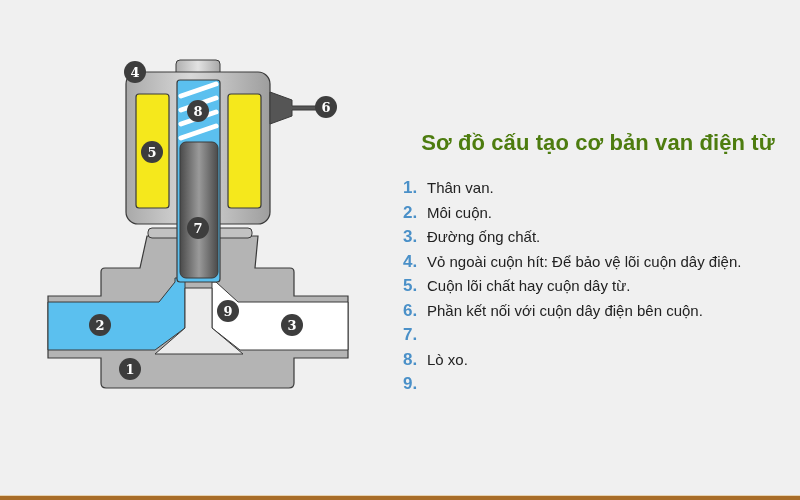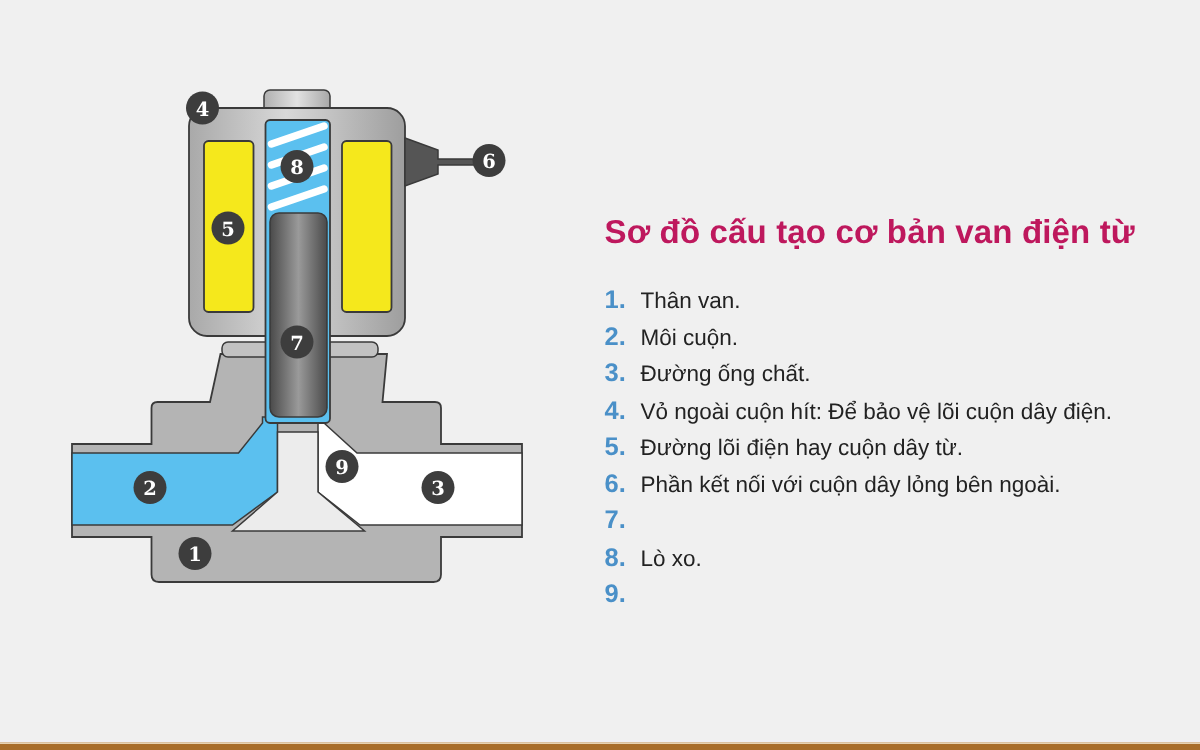--- a/index.html
+++ b/index.html
@@ -6,21 +6,21 @@
   body {
     width: 800px; height: 500px; overflow: hidden;
     background: #f0f0f0;
     font-family: "Liberation Sans", "DejaVu Sans", sans-serif;
     position: relative;
   }
   #diagram { position: absolute; left: 0; top: 0; width: 400px; height: 490px; }
   .num-label { font-family: "DejaVu Serif", "Liberation Serif", serif; font-weight: bold; font-size: 13px; fill: #ffffff; }
   #legend { position: absolute; left: 403px; top: 130px; width: 390px; }
   #legend-title {
-    color: #be185d; font-size: 22px; font-weight: bold; margin: 12px 0 22px 0; letter-spacing: 0.1px;
+    color: #4d7c0f; font-size: 22px; font-weight: bold; margin: 0 0 22px 0; letter-spacing: 0.1px; text-align: center;
   }
   #legend ol { list-style: none; margin: 0; padding: 0; }
   #legend li { display: flex; align-items: baseline; height: 24.5px; font-size: 15px; color: #222; }
   #legend li .n { color: #4a90c8; font-weight: bold; font-size: 17px; width: 24px; display: inline-block; }
   #bottom-bar {
     position: absolute; left: 0; bottom: 0; width: 800px; height: 4px; background: #a86d28;
     border-top: 1px solid #e7d2b0;
   }
 </style>
 </head>
@@ -127,25 +127,25 @@
     <li>
         <span class="n">3.</span>
         <span>Đường ống chất.</span>
       </li>
     <li>
         <span class="n">4.</span>
         <span>Vỏ ngoài cuộn hít: Để bảo vệ lõi cuộn dây điện.</span>
       </li>
     <li>
         <span class="n">5.</span>
-        <span>Đường lõi điện hay cuộn dây từ.</span>
+        <span>Cuộn lõi chất hay cuộn dây từ.</span>
       </li>
     <li>
         <span class="n">6.</span>
-        <span>Phần kết nối với cuộn dây lỏng bên ngoài.</span>
+        <span>Phần kết nối với cuộn dây điện bên cuộn.</span>
       </li>
     <li>
         <span class="n">7.</span>
       </li>
     <li>
         <span class="n">8.</span>
         <span>Lò xo.</span>
       </li>
     <li>
         <span class="n">9.</span>

